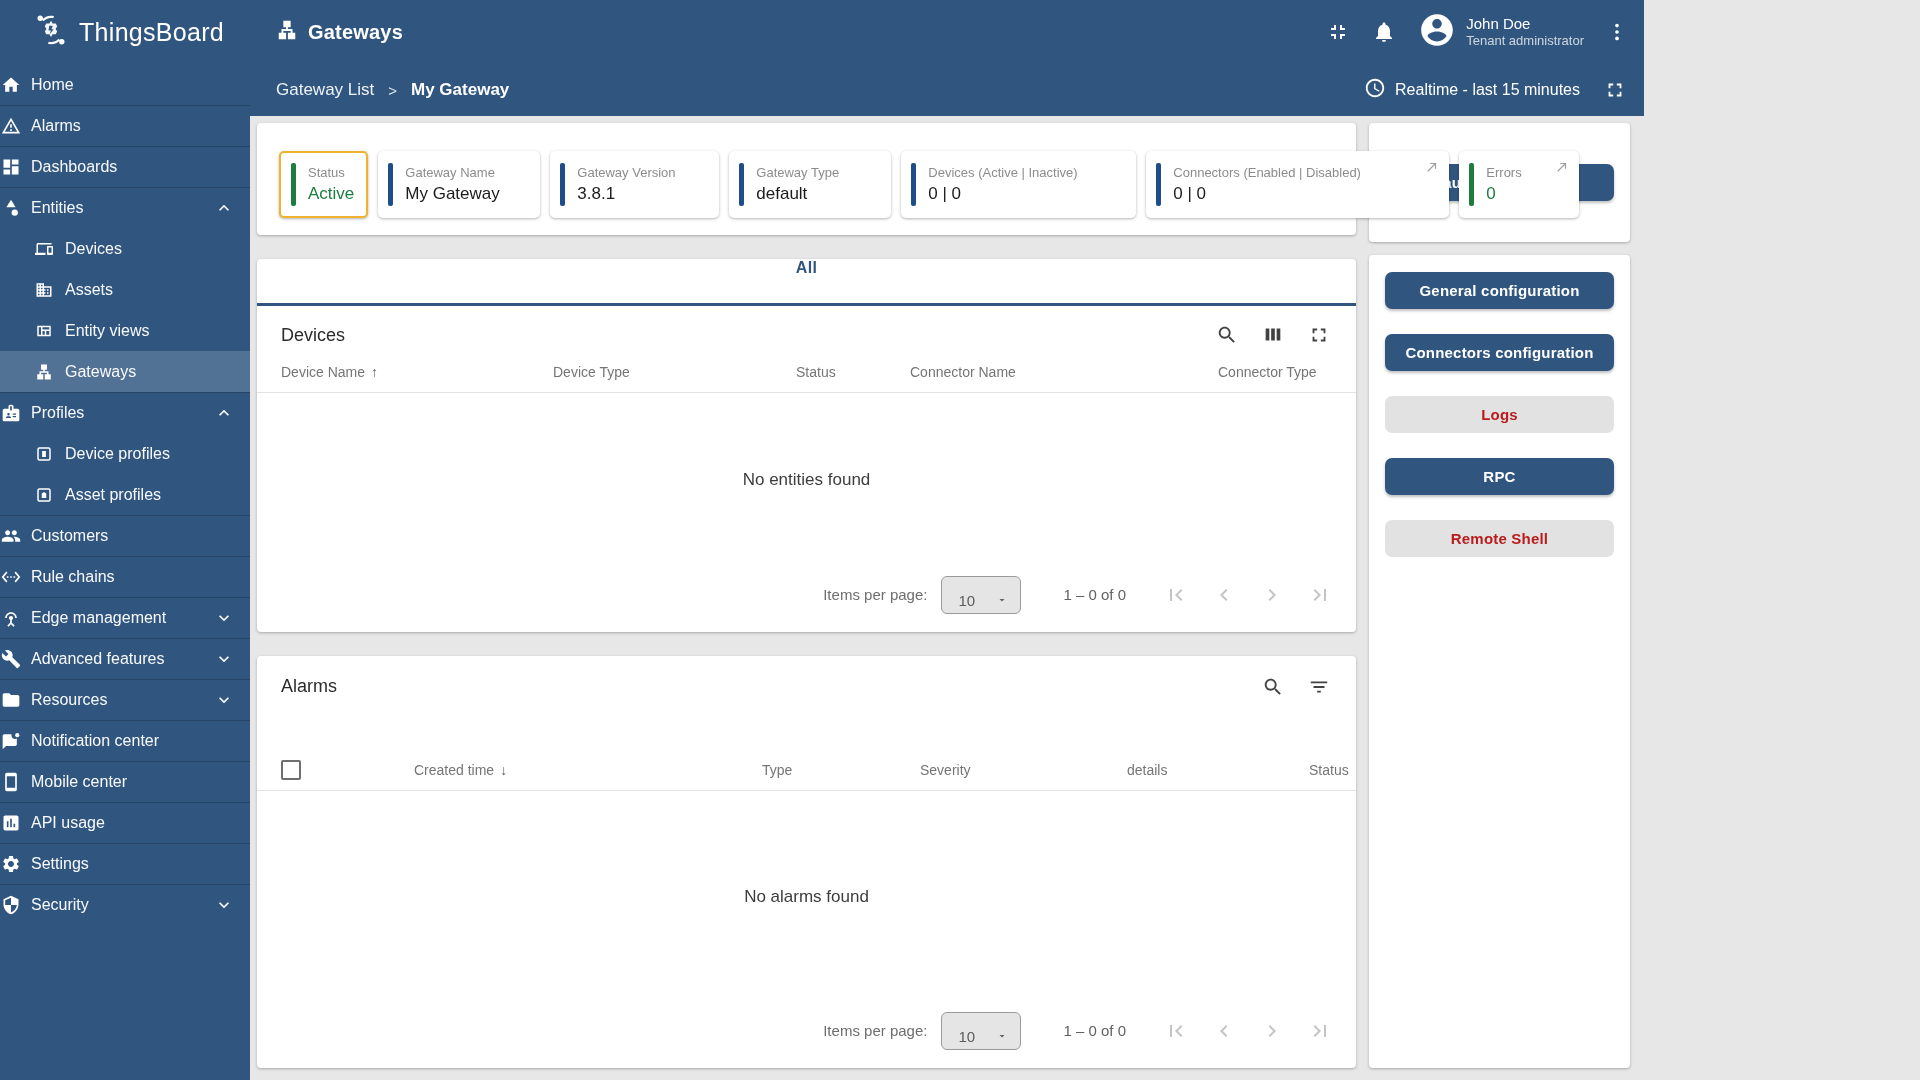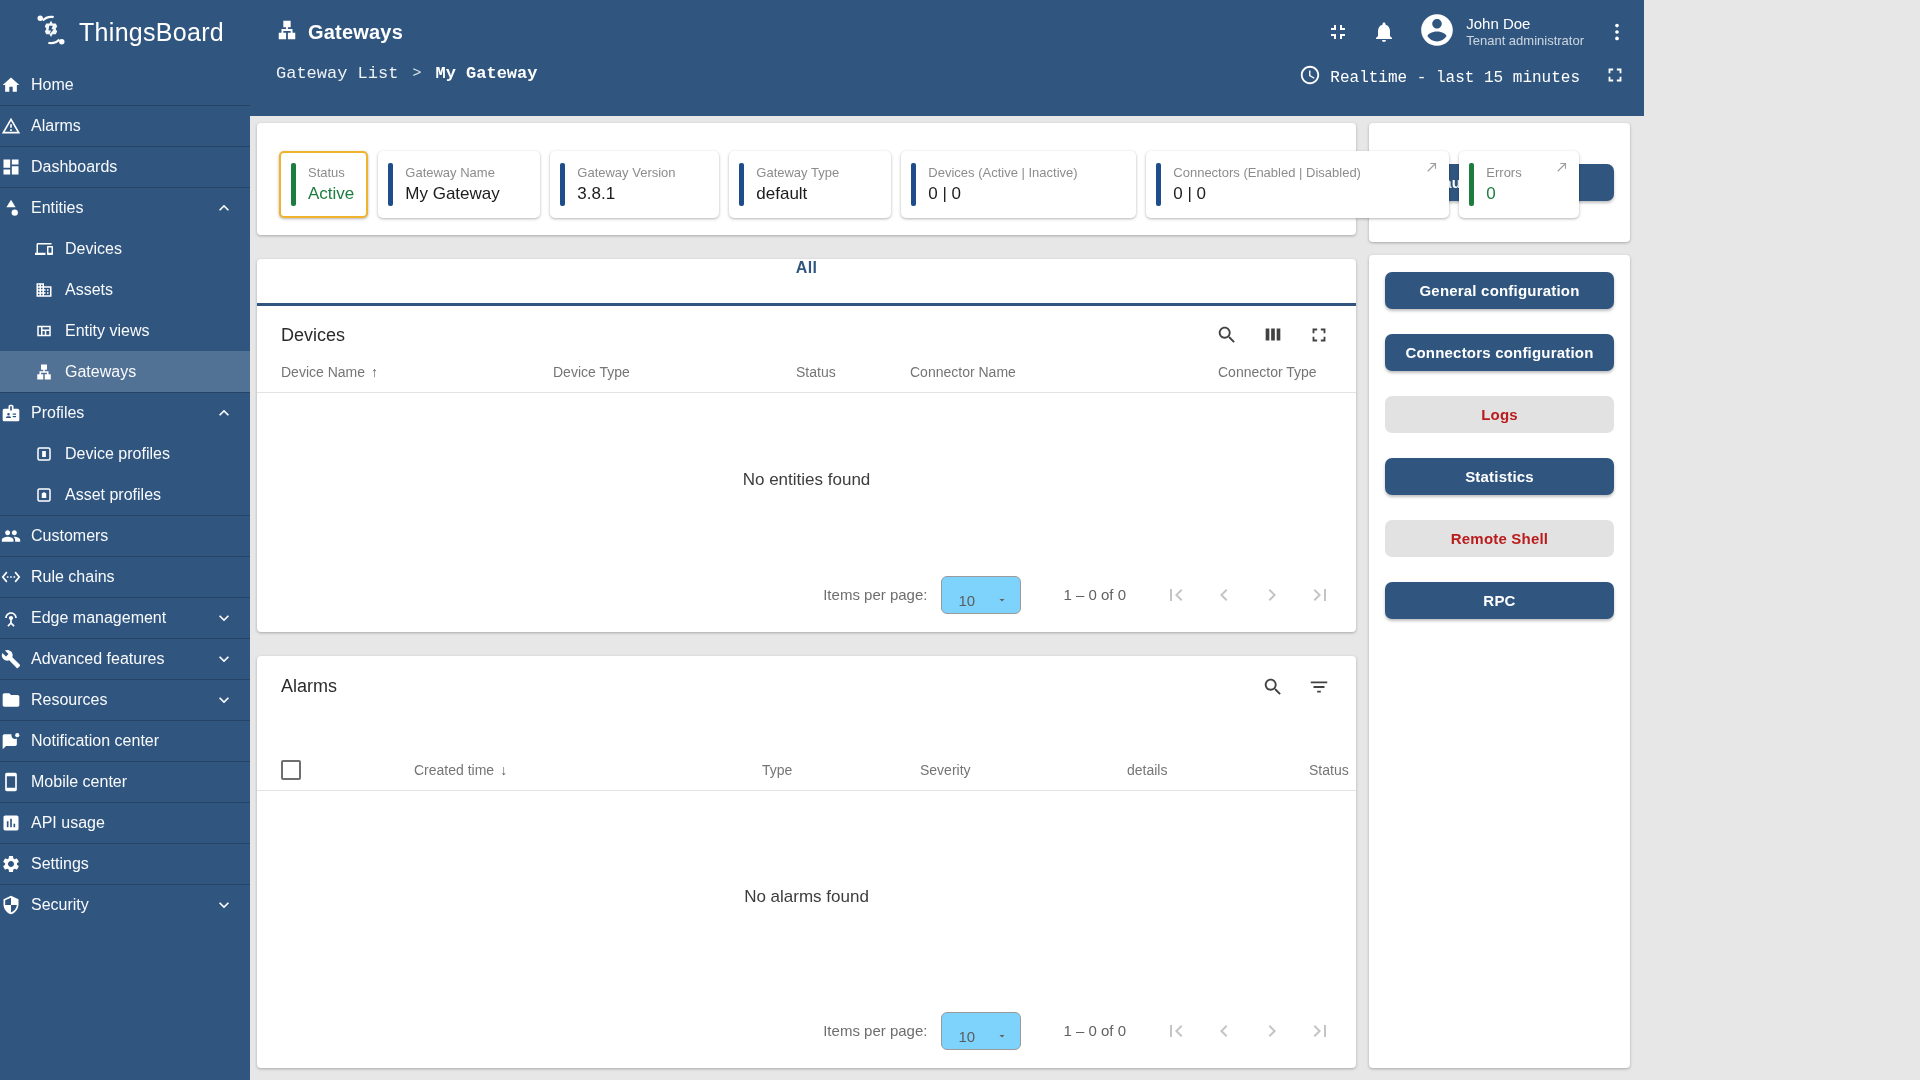--- a/index.html
+++ b/index.html
@@ -38,21 +38,21 @@
   .topbar { height:64px; background:var(--primary); color:#fff; display:flex; align-items:center; padding:0 16px 0 26px; }
   .page-title { display:flex; align-items:center; gap:10px; font-size:20px; font-weight:bold; letter-spacing:.2px; }
   .topbar-spacer { flex:1; }
   .topbar-right { display:flex; align-items:center; gap:22px; }
   .icon-btn { background:none; border:none; color:#fff; display:flex; align-items:center; justify-content:center; cursor:pointer; padding:0; }
   .user-chip { display:flex; align-items:center; gap:10px; }
   .user-texts { display:flex; flex-direction:column; line-height:1.25; }
   .user-name { font-size:15px; color:#fff; }
   .user-role { font-size:13px; color:rgba(255,255,255,.75); }
 
-  .subbar { height:52px; background:var(--primary); color:#fff; display:flex; align-items:flex-start; padding:0 18px 0 26px;font-family:Liberation Mono, monospace; }
+  .subbar { height:52px; background:var(--primary); color:#fff; display:flex; align-items:center; padding:0 18px 0 26px; }
   .breadcrumb { display:flex; align-items:center; gap:14px; font-size:17px; }
   .crumb-parent { color:rgba(255,255,255,.92); cursor:pointer; }
   .crumb-sep { font-size:15px; color:rgba(255,255,255,.85); }
   .crumb-current { font-weight:bold; }
   .subbar-spacer { flex:1; }
   .timewindow { display:flex; align-items:center; gap:9px; font-size:16px; cursor:pointer; }
   .subbar .fs-btn { margin-left:24px; }
 
   .content { flex:1; background:#e7e7e7; display:flex; gap:13px; padding:7px 14px 12px 7px; min-height:0; }
   .col-left { flex:1; display:flex; flex-direction:column; gap:24px; min-width:0; }
@@ -87,21 +87,21 @@
   .devices-thead { grid-template-columns:272px 243px 114px 308px 1fr; }
   .alarms-thead { grid-template-columns:133px 348px 158px 207px 182px 1fr; padding-top:6px; padding-bottom:10px;margin-top:48px; }
   .th { display:flex; align-items:center; gap:6px; white-space:nowrap; cursor:pointer; }
   .sort-arrow { font-size:14px; color:#616161; }
   .empty-state { flex:1; display:flex; align-items:center; justify-content:center; font-size:17px; color:#3d3d3d; }
   .checkbox { width:20px; height:20px; border:2px solid #6f6f6f; border-radius:2px; background:#fff; cursor:pointer; }
 
   .pager { display:flex; align-items:center; justify-content:flex-end; padding:8px 24px 18px; color:#6e6e6e; font-size:15px; }
   .pager-label { margin-right:14px; }
   .page-size { width:80px; height:38px; border:1px solid #9a9a9a; border-radius:6px; display:flex; align-items:center;
-               justify-content:space-between; padding:11px 12px 0 16px; color:#5c5c5c; cursor:pointer; background:#7dd3fc; }
+               justify-content:space-between; padding:11px 12px 0 16px; color:#5c5c5c; cursor:pointer; background:#e5e5e5; }
   .pager-range { margin:0 38px 0 42px; color:#616161; white-space:nowrap; }
   .pager-nav { display:flex; align-items:center; gap:24px; color:#c4c4c4; }
   .pager-nav .icon-btn { color:#c4c4c4; cursor:default; }
 
   
   .action-top { height:119px; display:flex; align-items:center; justify-content:center; }
   .action-stack { flex:1; padding:17px 16px; display:flex; flex-direction:column; gap:25px; }
   .btn { height:37px; width:100%; border:none; border-radius:7px; background:var(--primary); color:#fff;
          font-family:inherit; font-size:15px; font-weight:bold; letter-spacing:.2px; cursor:pointer;
          box-shadow:0 2px 3px rgba(0,0,0,.25); }
@@ -643,21 +643,20 @@
       </div>
 
       <div class="col-right">
         <section class="panel action-top">
           <button class="btn launch">Launch command</button>
         </section>
         <section class="panel action-stack">
           <button class="btn">General configuration</button>
           <button class="btn">Connectors configuration</button>
           <button class="btn disabled">Logs</button>
-          <button class="btn">Statistics</button>
+          <button class="btn">RPC</button>
           <button class="btn disabled">Remote Shell</button>
-          <button class="btn">RPC</button>
         </section>
       </div>
 
     </div>
   </div>
 </div>
 
 </body></html>

